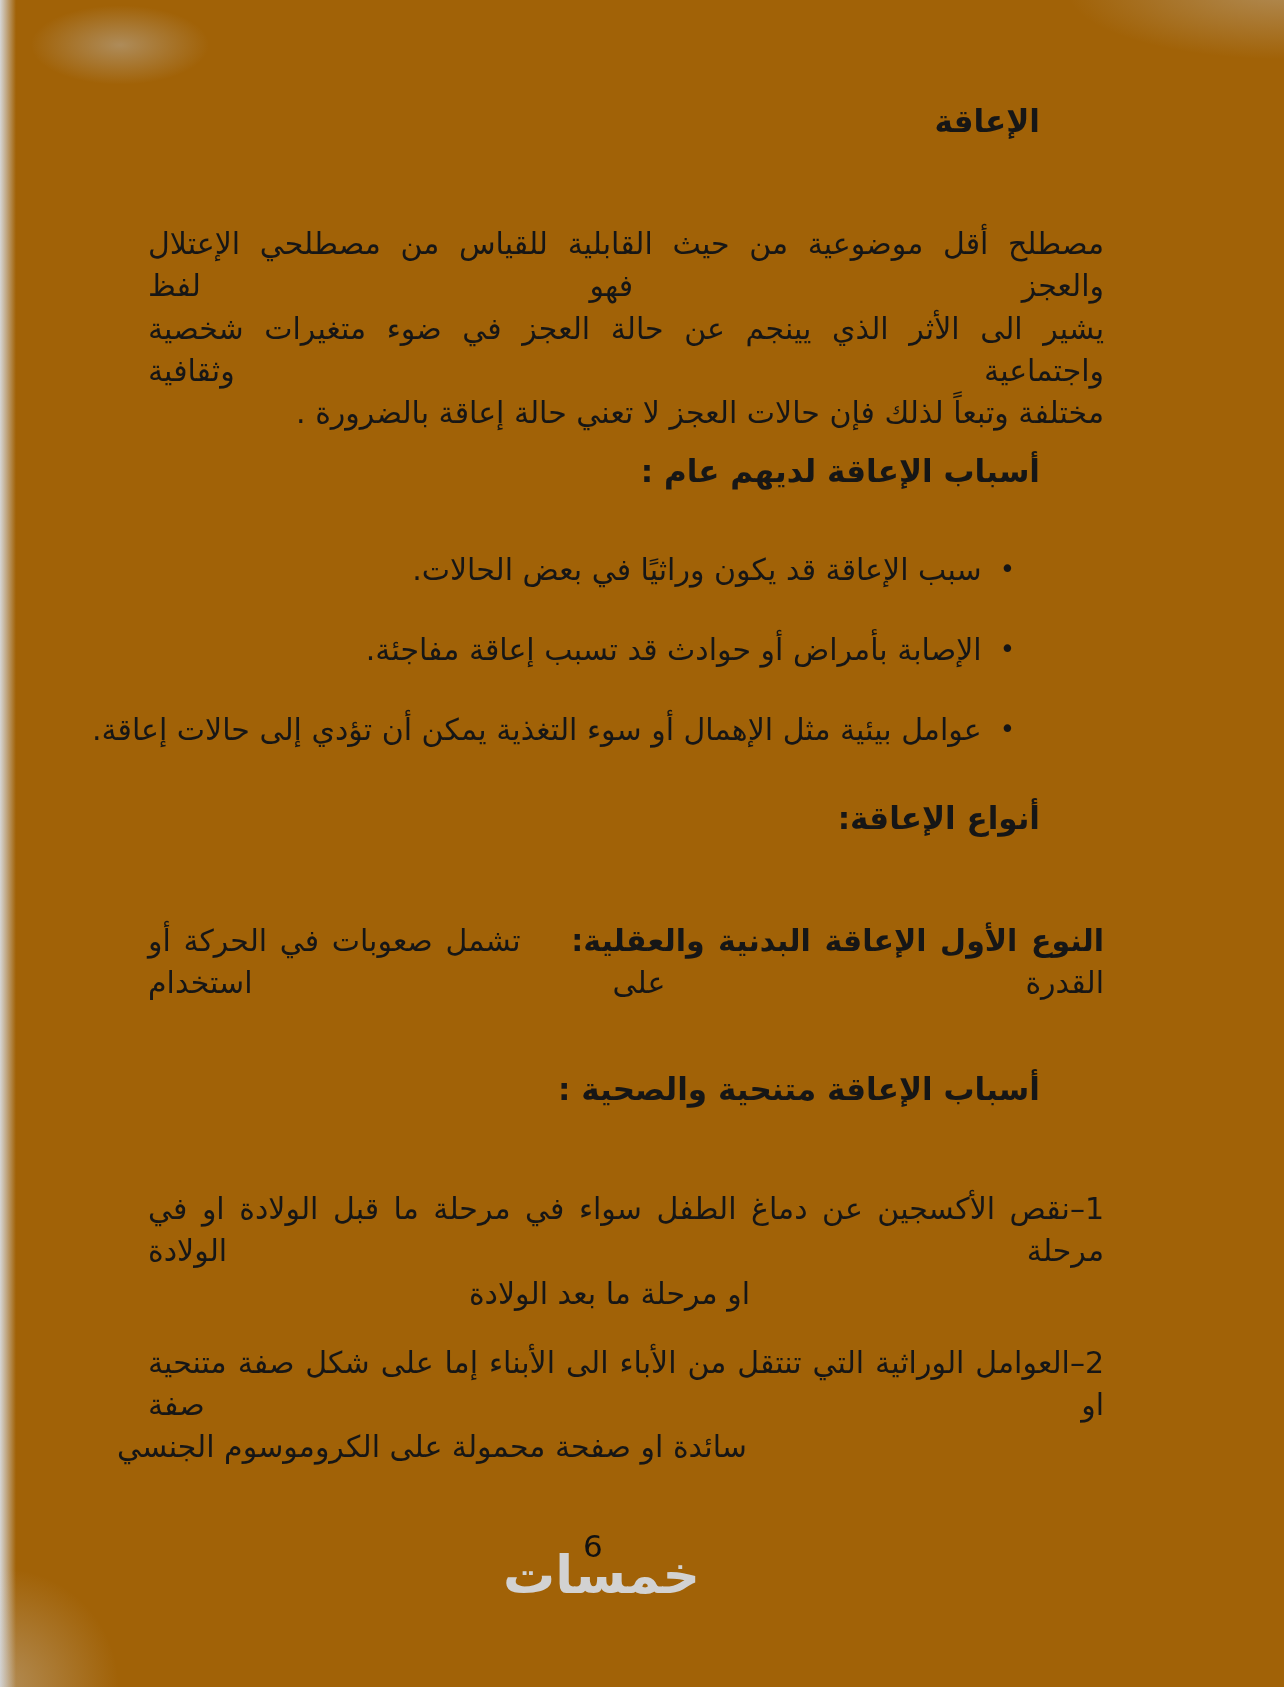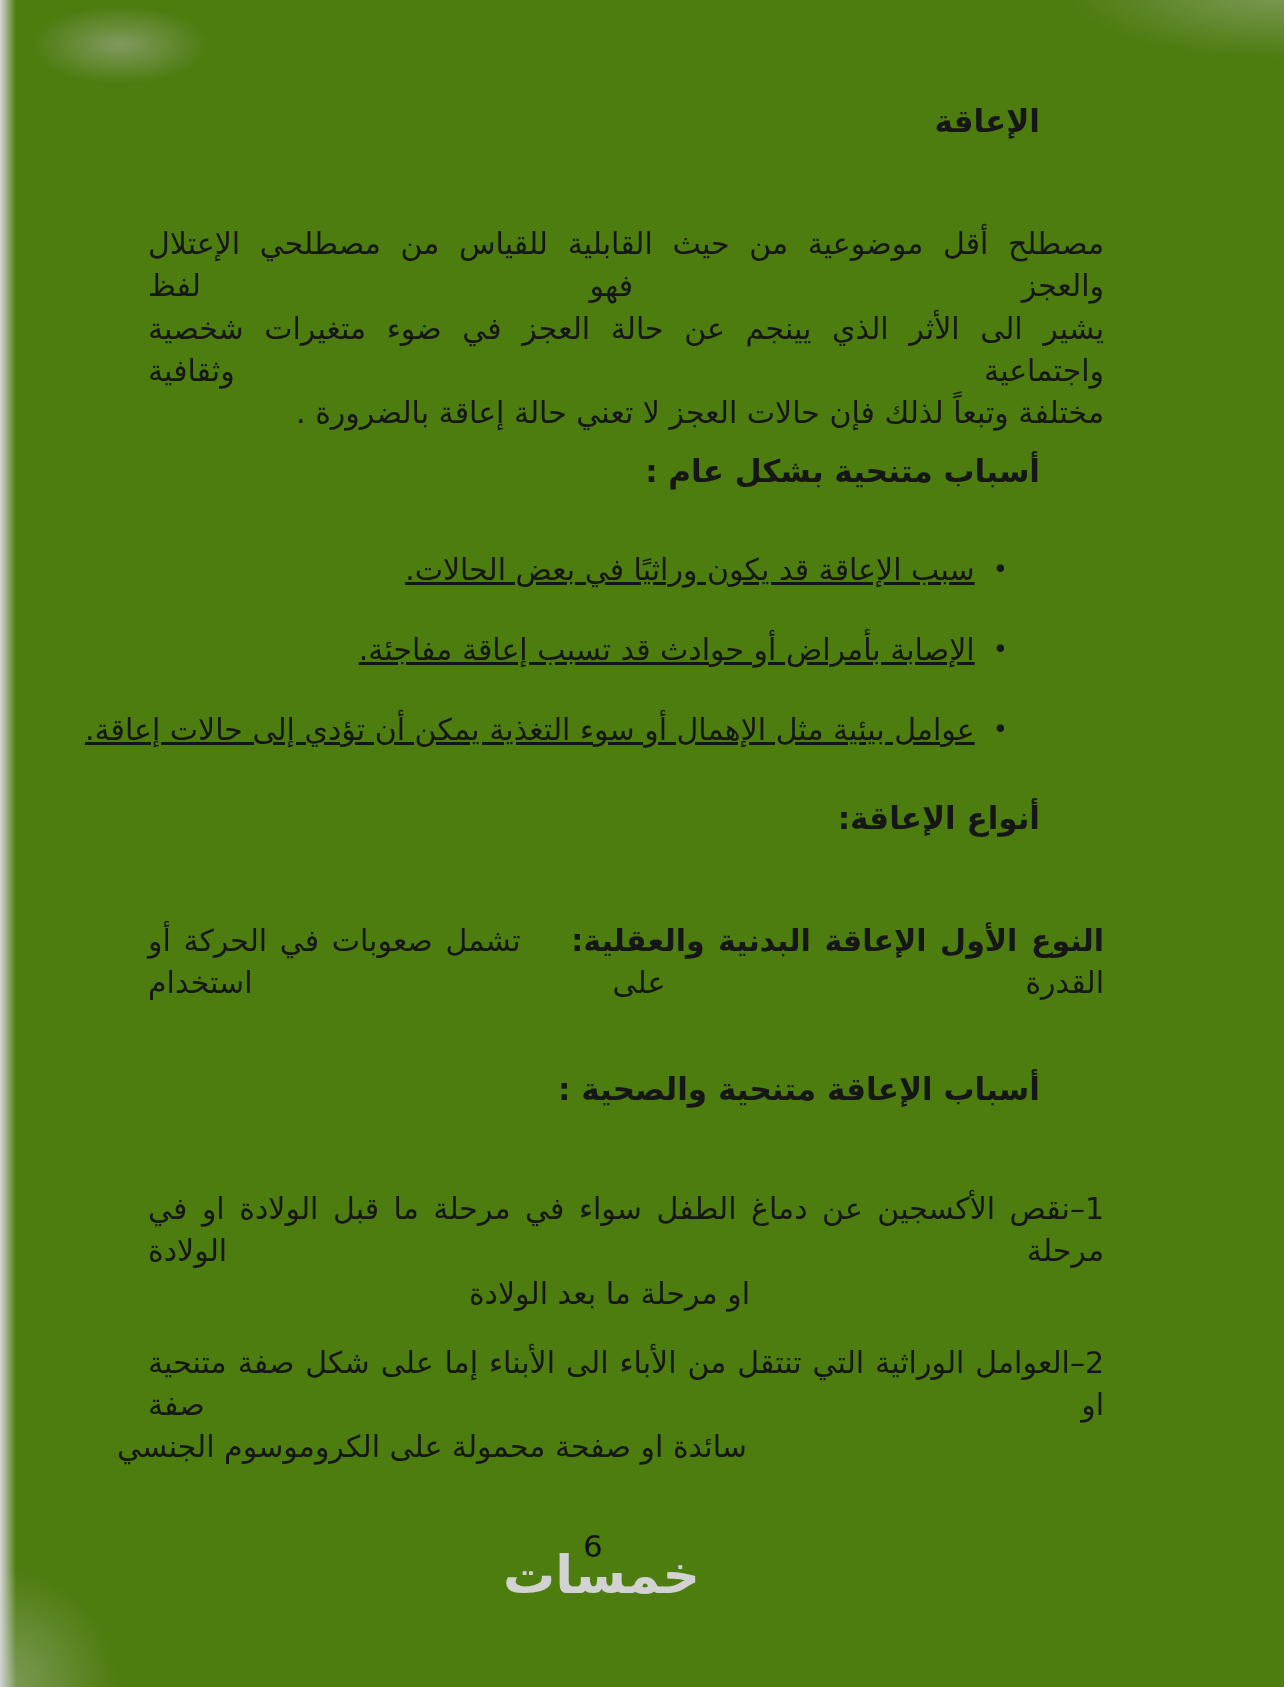--- a/index.html
+++ b/index.html
@@ -4,21 +4,21 @@
 <style>
   html, body {
     margin: 0;
     padding: 0;
     background: #ffffff;
   }
   .page {
     position: relative;
     width: 1284px;
     height: 1687px;
-    background: #4d7c0f;
+    background: #a16207;
     overflow: hidden;
     direction: rtl;
     font-family: "DejaVu Sans", sans-serif;
     color: #161616;
   }
   
   .edge-left {
     position: absolute;
     left: 0; top: 0; bottom: 0;
     width: 16px;
@@ -60,25 +60,24 @@
     position: absolute;
     right: 244px;
     font-size: 31px;
     font-weight: bold;
     line-height: 42px;
     margin: 0;
     white-space: nowrap;
   }
   .bullet-row {
     position: absolute;
-    right: 276px;
+    right: 269px;
     font-size: 30px;
     line-height: 42px;
     white-space: nowrap;
-    text-decoration: underline;
   }
   .bullet-row .bullet {
     display: inline-block;
     margin-left: 18px;
     font-size: 26px;
     vertical-align: 2px;
   }
   strong { font-weight: bold; margin-left: 38px; }
 
   .page-number {
@@ -111,21 +110,21 @@
   <div class="smudge smudge-top-left"></div>
   <div class="smudge smudge-top-right"></div>
   <div class="smudge smudge-bottom-left"></div>
 
   <h1 class="title" style="top:100px">الإعاقة</h1>
 
   <p class="line fill" style="top:278px">يشير الى الأثر الذي يينجم عن حالة العجز في ضوء متغيرات شخصية واجتماعية وثقافية</p>
   <p class="line fill" style="top:193px">مصطلح أقل موضوعية من حيث القابلية للقياس من مصطلحي الإعتلال والعجز فهو لفظ</p>
   <p class="line" style="top:362px">مختلفة وتبعاً لذلك فإن حالات العجز لا تعني حالة إعاقة بالضرورة .</p>
 
-  <h2 class="heading" style="top:450px">أسباب متنحية بشكل عام :</h2>
+  <h2 class="heading" style="top:450px">أسباب الإعاقة لديهم عام :</h2>
 
   <div class="bullet-row" style="top:548px">
     <span class="bullet">•</span><span>سبب الإعاقة قد يكون وراثيًا في بعض الحالات.</span>
   </div>
   <div class="bullet-row" style="top:628px">
     <span class="bullet">•</span><span>الإصابة بأمراض أو حوادث قد تسبب إعاقة مفاجئة.</span>
   </div>
   <div class="bullet-row" style="top:708px">
     <span class="bullet">•</span><span>عوامل بيئية مثل الإهمال أو سوء التغذية يمكن أن تؤدي إلى حالات إعاقة.</span>
   </div>

